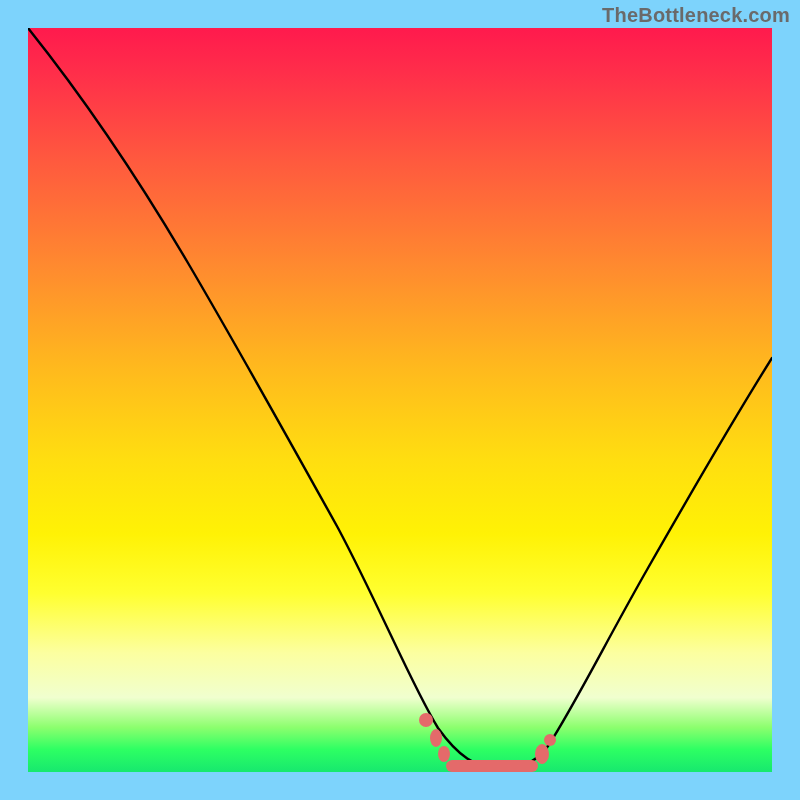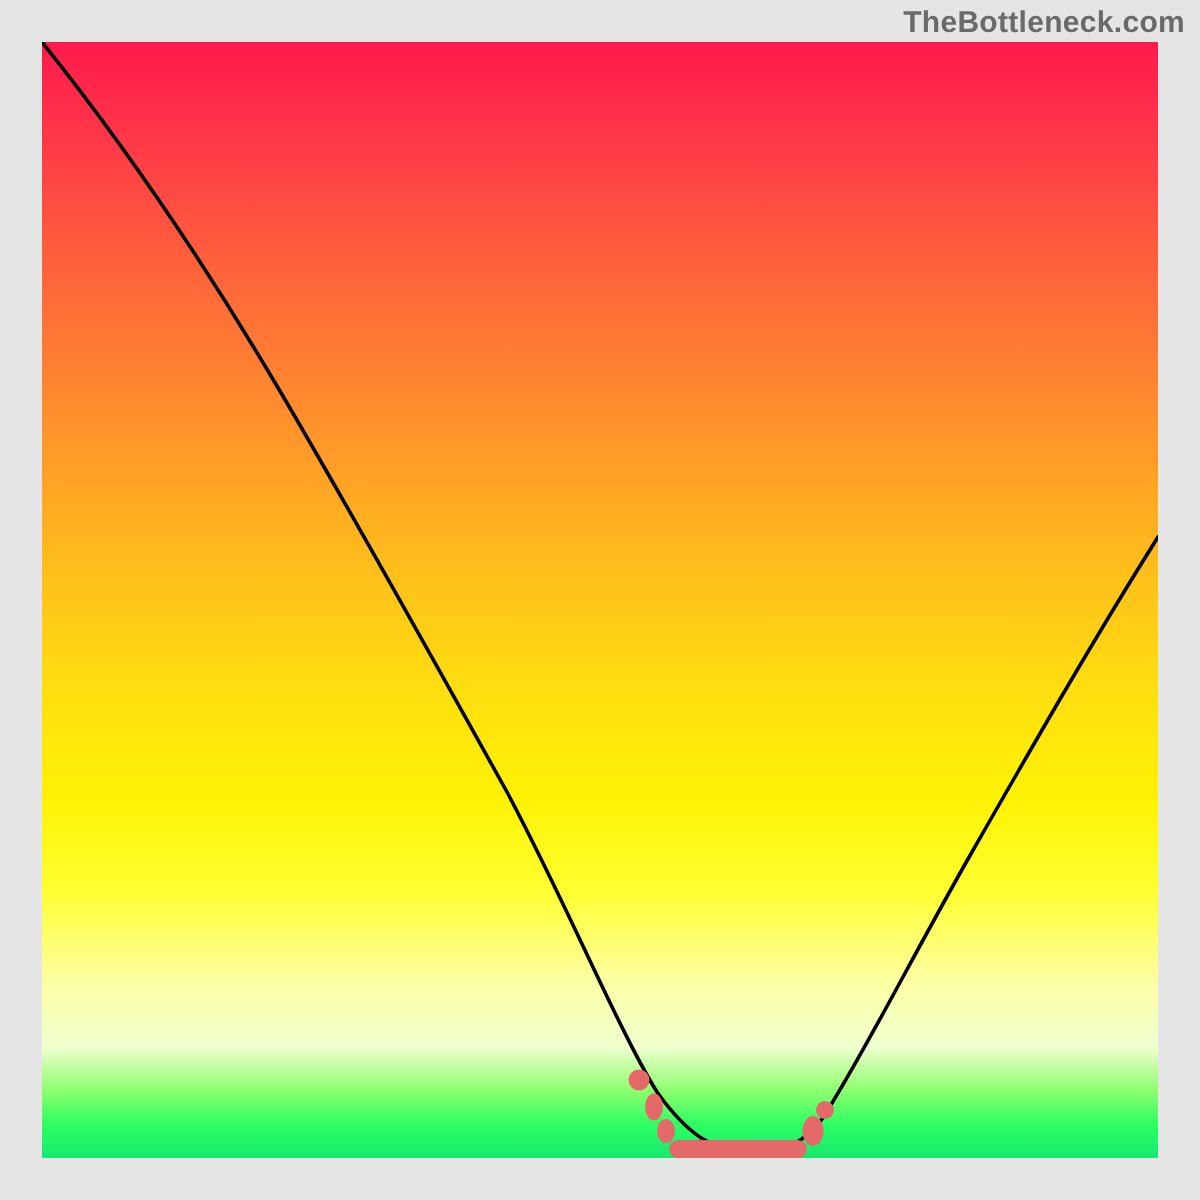--- a/index.html
+++ b/index.html
@@ -10,21 +10,21 @@
     background: #000;
     overflow: hidden;
     font-family: Arial, Helvetica, sans-serif;
   }
   .frame {
     position: absolute;
     left: 0;
     top: 0;
     width: 800px;
     height: 800px;
-    background: #e5e5e5;
+    background: #7dd3fc;
   }
   .plot-area {
     position: absolute;
     left: 28px;
     top: 28px;
     width: 744px;
     height: 744px;
     overflow: hidden;
   }
   .gradient {

